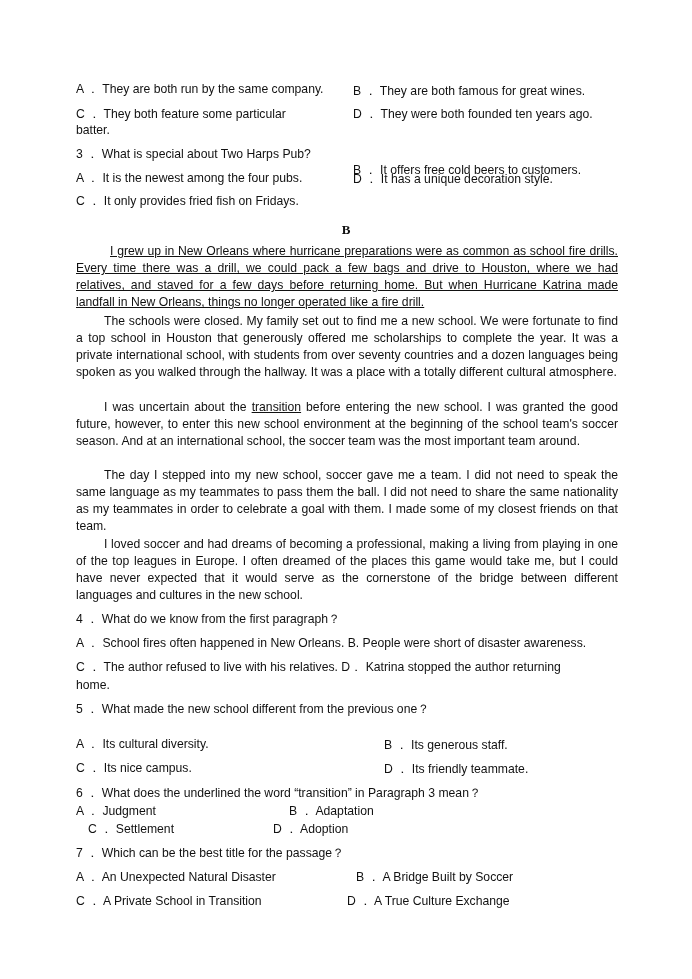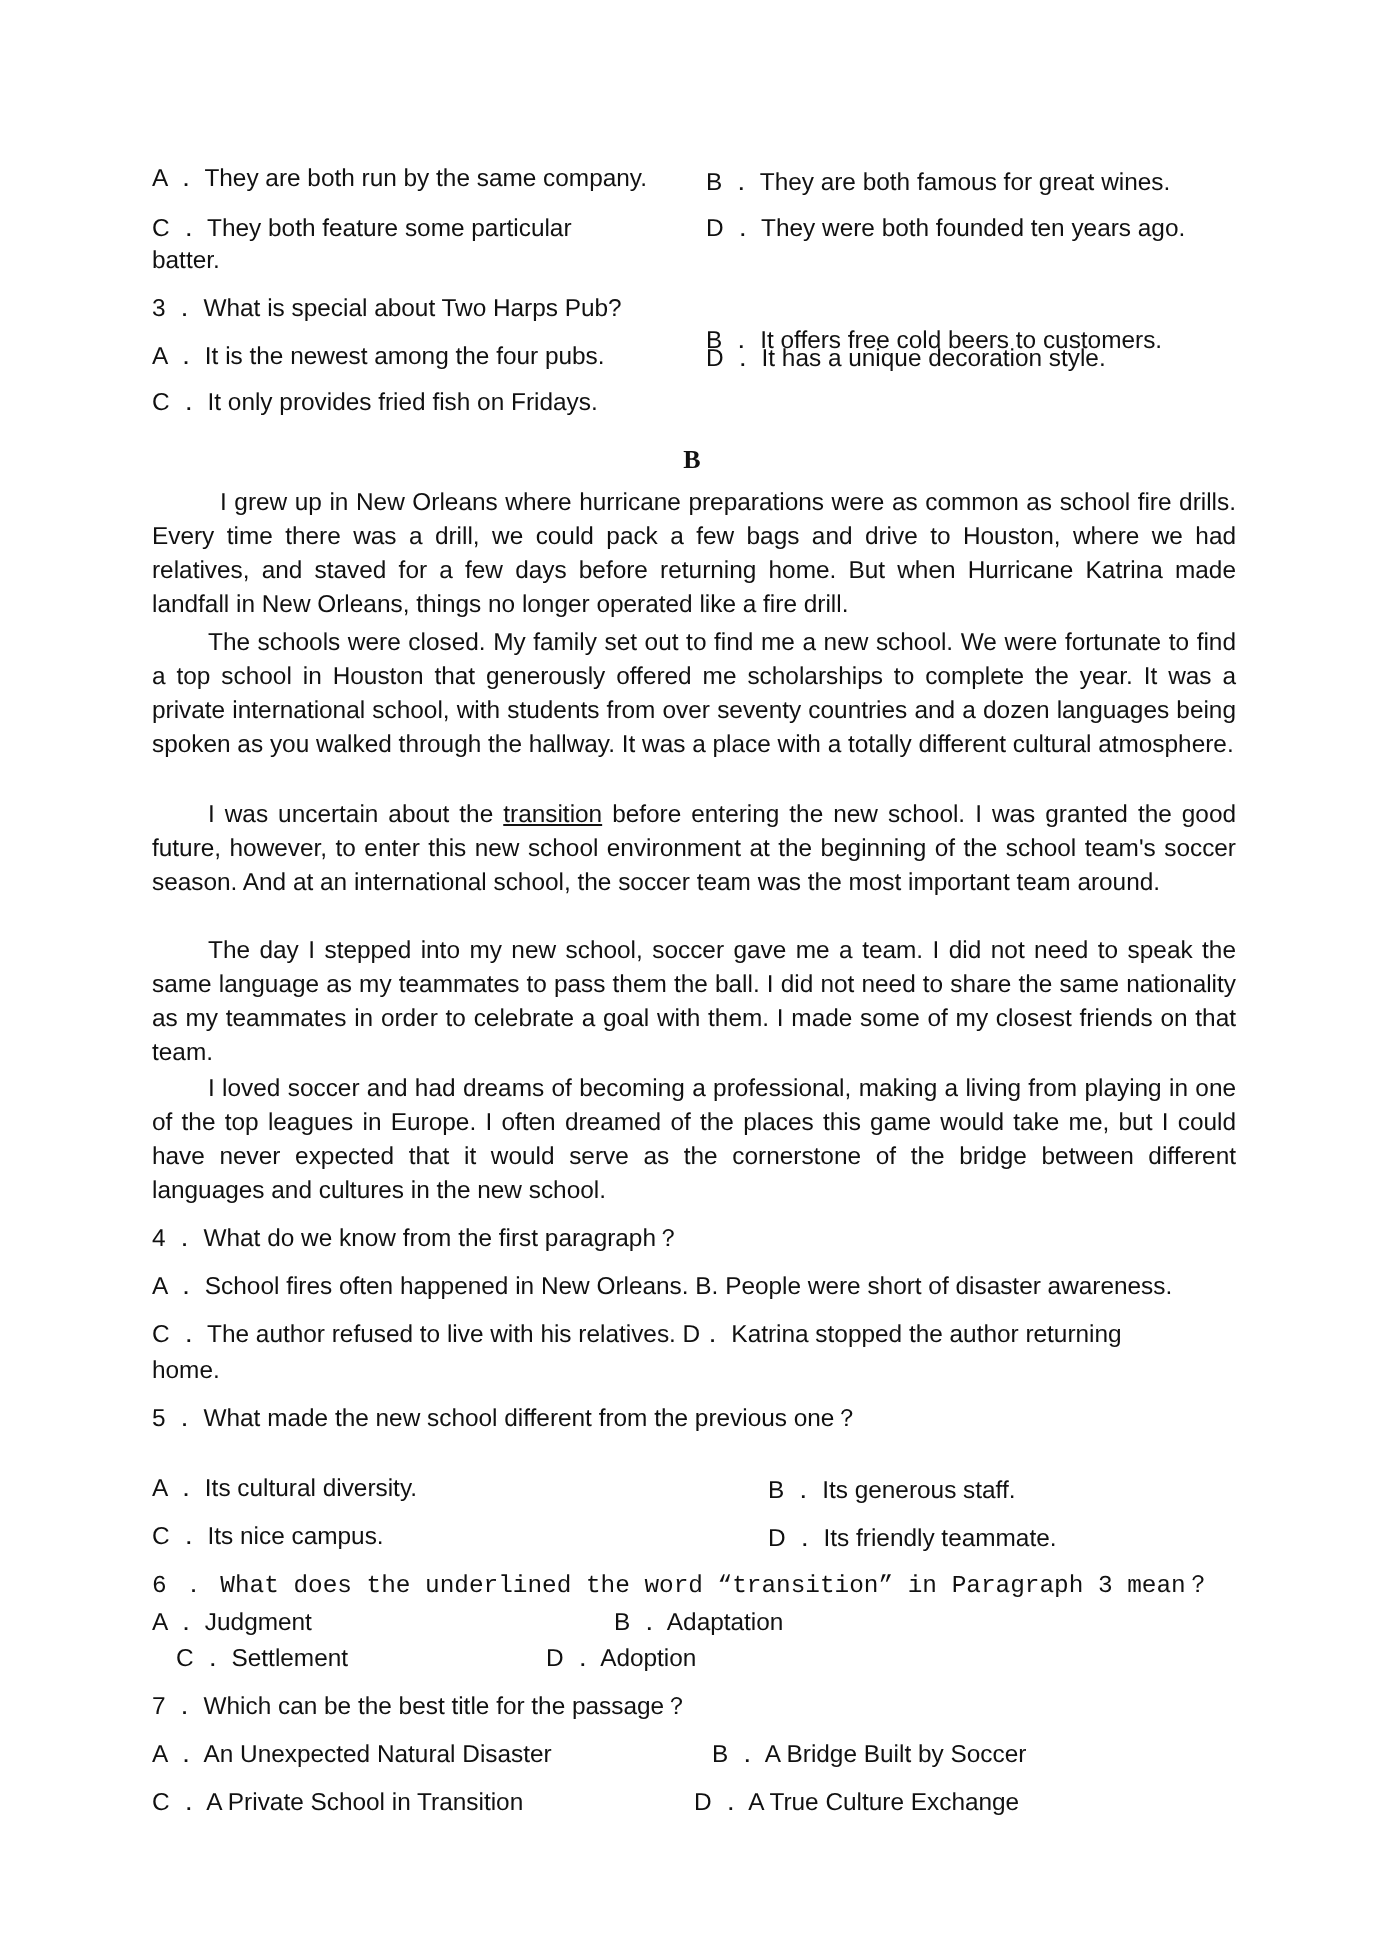--- a/index.html
+++ b/index.html
@@ -28,21 +28,21 @@
 <div class="line" style="left:353px; top:106px;">D ． They were both founded ten years ago.</div>
 
 <div class="line" style="left:76px; top:146px;">3 ． What is special about Two Harps Pub?</div>
 <div class="line" style="left:353px; top:146px;margin-top:16px;">B ． It offers free cold beers to customers.</div>
 <div class="line" style="left:76px; top:170px;">A ． It is the newest among the four pubs.</div>
 <div class="line" style="left:353px; top:171px;">D ． It has a unique decoration style.</div>
 <div class="line" style="left:76px; top:193px;">C ． It only provides fried fish on Fridays.</div>
 
 <div class="heading" style="top:222px;">B</div>
 
-<div class="para" style="top:243px;">
+<div class="para" style="top:243px;text-decoration:underline;">
   <span class="first wide"></span><span>I grew up in New Orleans where hurricane preparations were as common as school fire drills. Every time there was a drill, we could pack a few bags and drive to Houston, where we had relatives, and staved for a few days before returning home. But when Hurricane Katrina made landfall in New Orleans, things no longer operated like a fire drill.</span>
 </div>
 
 <div class="para" style="top:313px;">
   <span class="first"></span><span>The schools were closed. My family set out to find me a new school. We were fortunate to find a top school in Houston that generously offered me scholarships to complete the year. It was a private international school, with students from over seventy countries and a dozen languages being spoken as you walked through the hallway. It was a place with a totally different cultural atmosphere.</span>
 </div>
 
 <div class="para" style="top:399px;">
   <span class="first"></span><span>I was uncertain about the </span><span class="u">transition</span><span> before entering the new school. I was granted the good future, however, to enter this new school environment at the beginning of the school team's soccer season. And at an international school, the soccer team was the most important team around.</span>
 </div>
@@ -59,23 +59,23 @@
 <div class="line" style="left:76px; top:635px;">A ． School fires often happened in New Orleans. B. People were short of disaster awareness.</div>
 <div class="line" style="left:76px; top:659px;">C ． The author refused to live with his relatives.    D． Katrina stopped the author returning</div>
 <div class="line" style="left:76px; top:677px;">home.</div>
 
 <div class="line" style="left:76px; top:701px;">5 ． What made the new school different from the previous one？</div>
 <div class="line" style="left:76px; top:736px;">A ． Its cultural diversity.</div>
 <div class="line" style="left:384px; top:737px;">B ． Its generous staff.</div>
 <div class="line" style="left:76px; top:760px;">C ． Its nice campus.</div>
 <div class="line" style="left:384px; top:761px;">D ． Its friendly teammate.</div>
 
-<div class="line" style="left:76px; top:785px;font-family:Liberation Mono, monospace;">6 ． What does the underlined the word “transition” in Paragraph 3 mean？</div>
+<div class="line" style="left:76px; top:785px;">6 ． What does the underlined the word “transition” in Paragraph 3 mean？</div>
 <div class="line" style="left:76px; top:803px;">A ． Judgment</div>
-<div class="line" style="left:307px; top:803px;">B ． Adaptation</div>
+<div class="line" style="left:289px; top:803px;">B ． Adaptation</div>
 <div class="line" style="left:76px; top:821px;margin-left:12px;">C ． Settlement</div>
 <div class="line" style="left:273px; top:821px;text-align:right;">D ． Adoption</div>
 
 <div class="line" style="left:76px; top:845px;">7 ． Which can be the best title for the passage？</div>
 <div class="line" style="left:76px; top:869px;">A ． An Unexpected Natural Disaster</div>
 <div class="line" style="left:356px; top:869px;">B ． A Bridge Built by Soccer</div>
 <div class="line" style="left:76px; top:893px;">C ． A Private School in Transition</div>
 <div class="line" style="left:347px; top:893px;">D ． A True Culture Exchange</div>
 
 </body></html>

